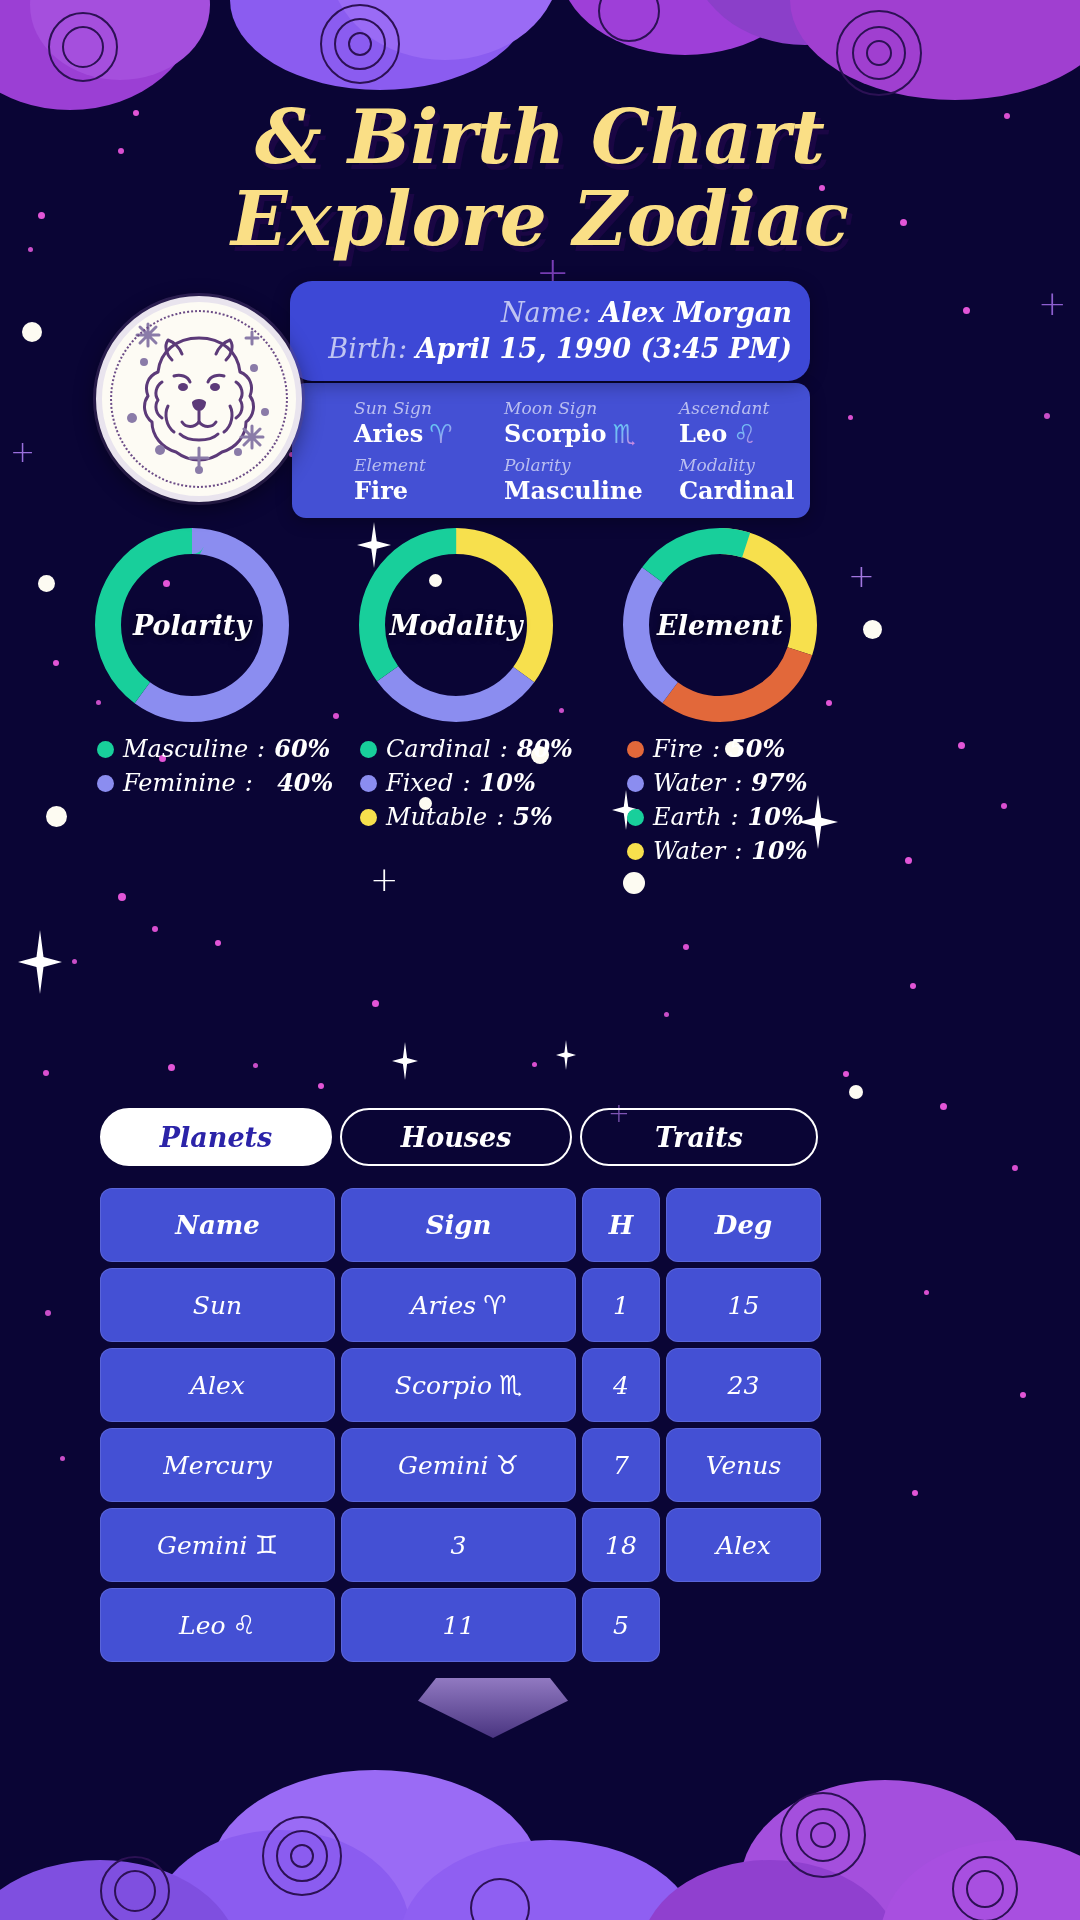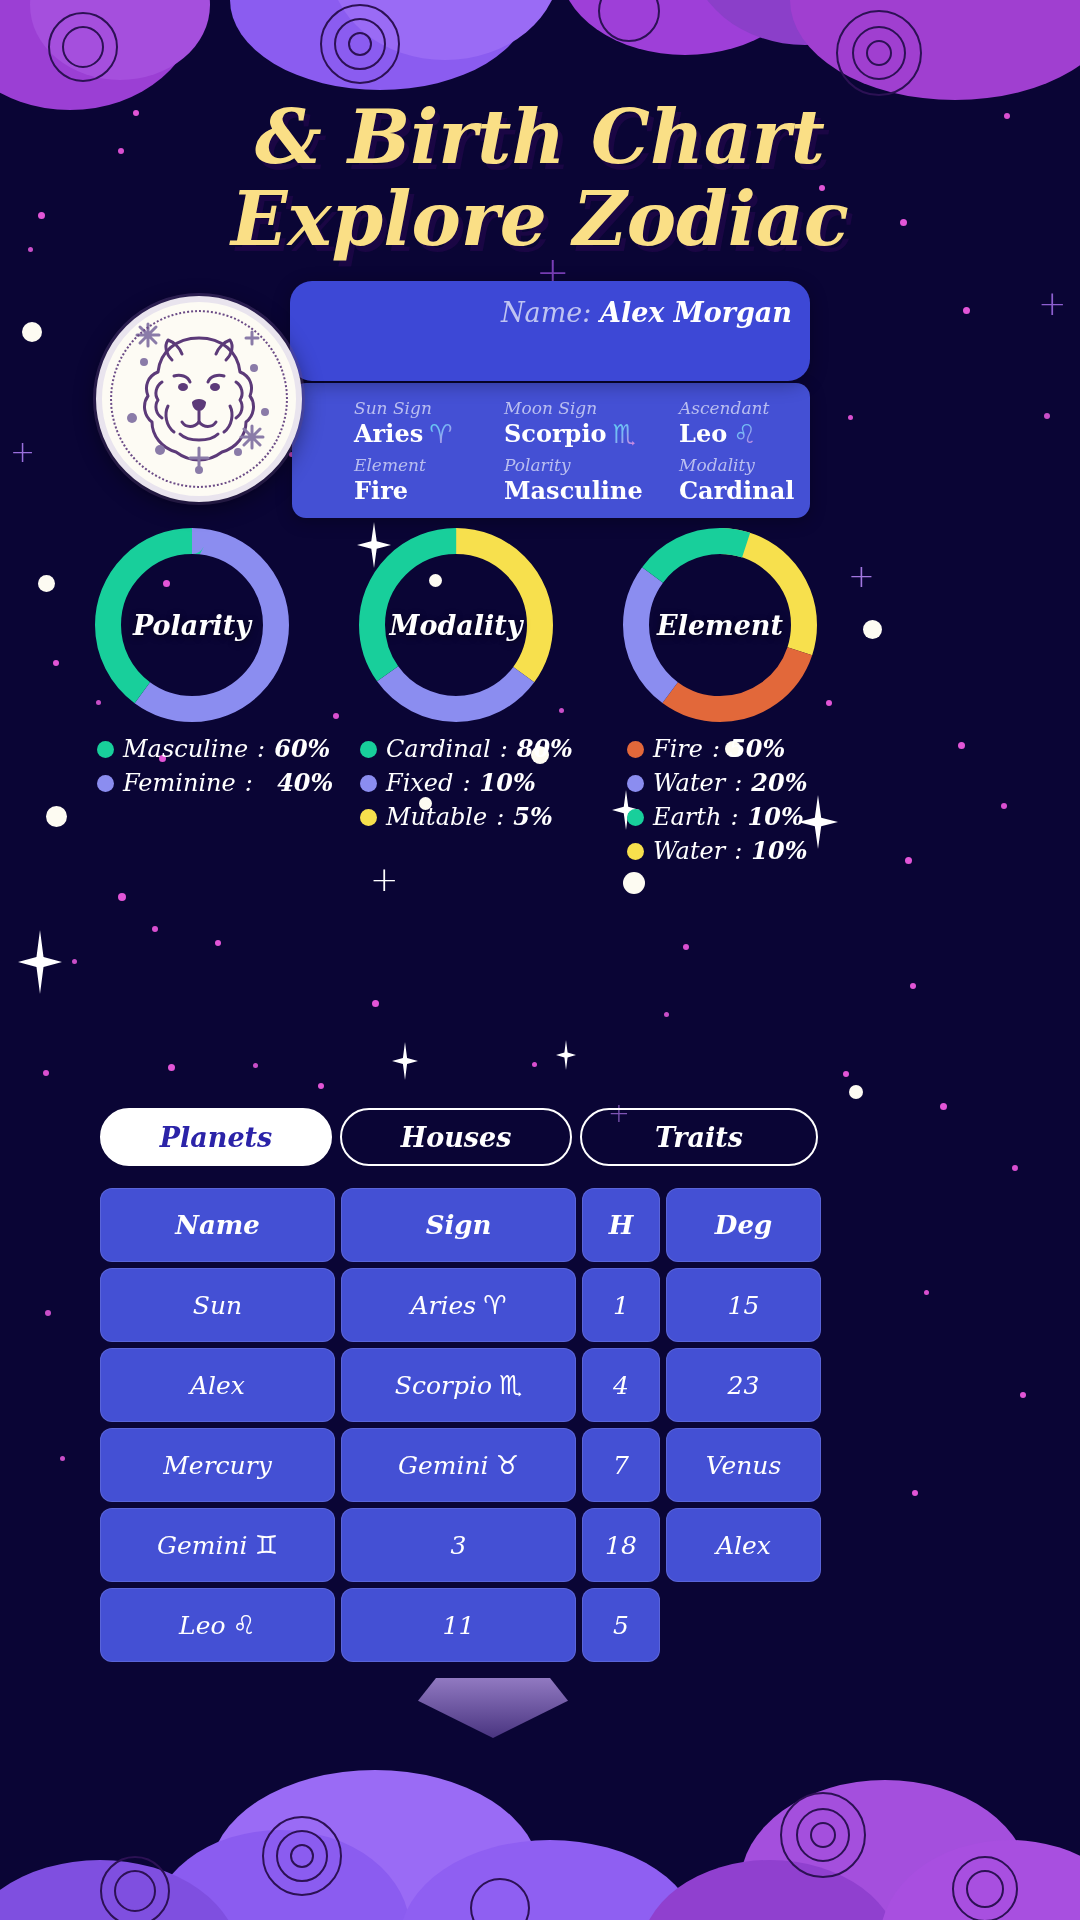--- a/index.html
+++ b/index.html
@@ -338,20 +338,23 @@
     <div class="attr-cell">
       <span class="attr-key">Modality</span>
       <span class="attr-val">Cardinal</span>
     </div>
   </div>
 
   <div class="info-card">
     <div class="info-row">
       <span class="info-label">Name</span><span class="info-label">: </span><span class="info-value">Alex Morgan</span>
     </div>
+    <div class="info-row">
+      <span class="info-label">Birth</span><span class="info-label">: </span><span class="info-value">April 15, 1990 (3:45 PM)</span>
+    </div>
   </div>
 
   <div class="medallion">
     <svg width="194" height="194" viewBox="0 0 194 194">
       <g fill="none" stroke="#5c3a79" stroke-width="3" stroke-linecap="round" stroke-linejoin="round">
         <path d="M97 36 C74 36 58 50 56 70 C46 74 42 84 46 94 C40 102 42 114 50 120 C50 134 60 146 74 150 C82 156 90 158 97 158 C104 158 112 156 120 150 C134 146 144 134 144 120 C152 114 154 102 148 94 C152 84 148 74 138 70 C136 50 120 36 97 36 Z"></path>
         <path d="M70 58 C64 52 62 44 66 38 C72 40 78 46 80 52"></path>
         <path d="M124 58 C130 52 132 44 128 38 C122 40 116 46 114 52"></path>
         <path d="M60 80 C54 84 52 92 56 98 C52 104 54 112 60 116"></path>
         <path d="M134 80 C140 84 142 92 138 98 C142 104 140 112 134 116"></path>
@@ -455,21 +458,21 @@
     <div class="legend-item">
       <span class="legend-dot" style="background:#e2683a;"></span>
       <span class="legend-name">Fire</span>
         <span class="legend-name">:</span>
       <span class="legend-val">50%</span>
     </div>
     <div class="legend-item">
       <span class="legend-dot" style="background:#8b8df0;"></span>
       <span class="legend-name">Water</span>
         <span class="legend-name">:</span>
-      <span class="legend-val">20%</span>
+      <span class="legend-val">97%</span>
     </div>
     <div class="legend-item">
       <span class="legend-dot" style="background:#18cf9b;"></span>
       <span class="legend-name">Earth</span>
         <span class="legend-name">:</span>
       <span class="legend-val">10%</span>
     </div>
     <div class="legend-item">
       <span class="legend-dot" style="background:#f7e04d;"></span>
       <span class="legend-name">Water</span>

